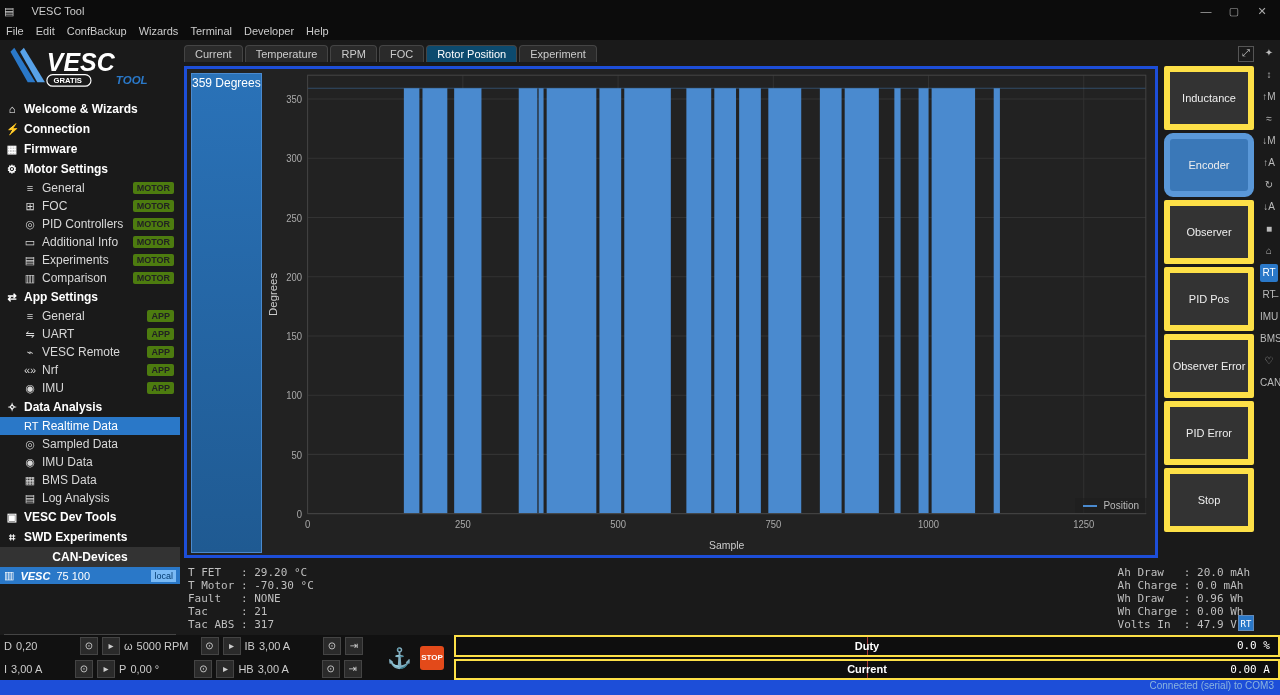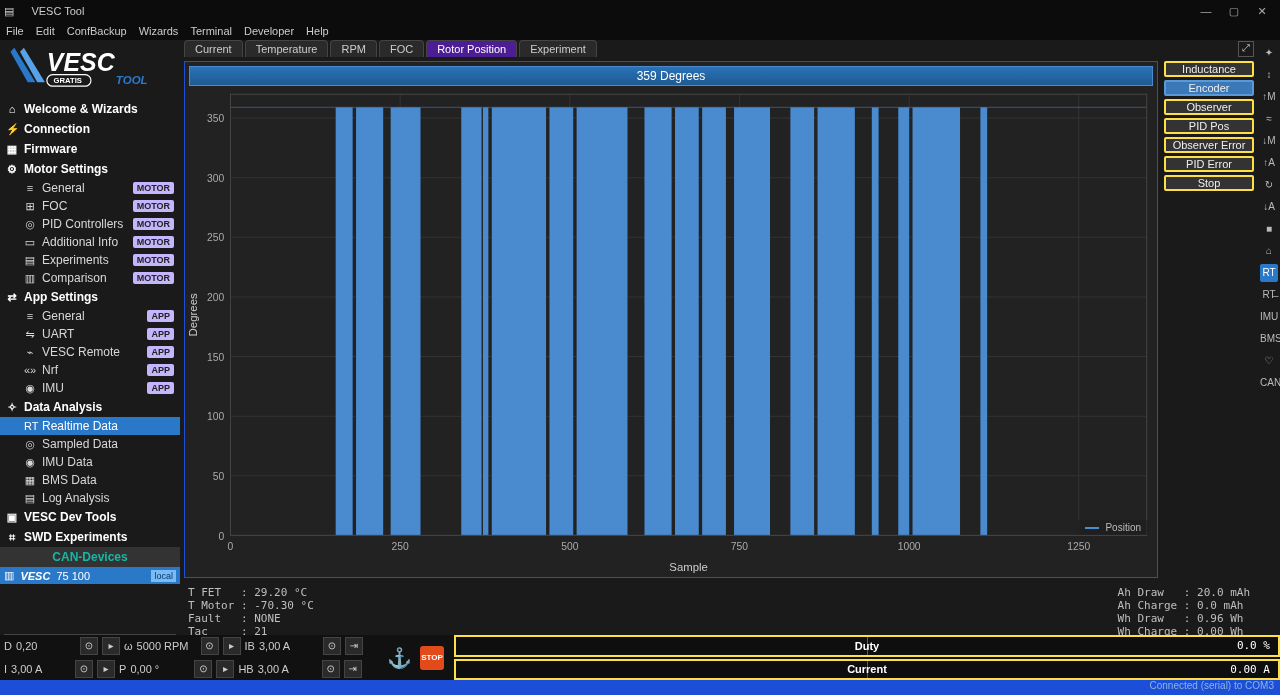--- a/index.html
+++ b/index.html
@@ -39,25 +39,25 @@
   display: flex; align-items: center; gap: 6px;
   padding: 3px 6px; font-weight: bold; color: #fff;
   font-size: 12px; cursor: pointer;
 }
 .nav .leaf {
   display: flex; align-items: center; gap: 6px;
   padding: 2px 6px 2px 24px; font-size: 12px; color: #d8d8d8; cursor: pointer;
 }
 .nav .leaf.active { background: #2a78c8; color: #fff; }
 .nav .badge {
-  margin-left: auto; background: #c4b5fd; color: #222;
+  margin-left: auto; background: #4d7c0f; color: #222;
   font-size: 9px; font-weight: bold; padding: 1px 4px; border-radius: 2px;
 }
 .canhdr {
-  margin-top: auto; background: #333; color: #14b8a6;
+  margin-top: auto; background: #333; color: #ffffff;
   font-size: 12px; font-weight: bold; text-align: center;
   padding: 3px 0;
 }
 .canrow {
   display: flex; align-items: center; gap: 6px;
   background: #2a78c8; color: #fff; padding: 2px 4px; font-size: 11px;
 }
 .canrow .local { margin-left: auto; background: #7abaf5; color: #033b70; font-size: 9px; padding: 1px 3px; }
 .scancan {
   margin: 50px 4px 4px 4px; text-align: center;
@@ -71,56 +71,56 @@
 .tabs {
   height: 22px; display: flex; align-items: flex-end; gap: -1px;
   padding-left: 4px;
 }
 .tab {
   background: #2a2a2a; border: 1px solid #444; border-bottom: none;
   padding: 2px 10px; font-size: 11px; color: #ccc;
   border-top-left-radius: 4px; border-top-right-radius: 4px;
   margin-right: 2px; cursor: pointer;
 }
-.tab.active { background: #4c1d95; color: #fff; }
+.tab.active { background: #0c4a6e; color: #fff; }
 .tabs .spacer { flex: 1; }
 .expand {
   width: 16px; height: 16px; border: 1px solid #555;
   margin-right: 4px; font-size: 10px; text-align: center;
   cursor: pointer;
 }
 .plotarea {
   flex: 1; display: flex; gap: 6px; padding: 4px;
 }
 .chartwrap {
-  flex: 1; border: 1px solid #1d4ed8; background: #222;
-  display: flex; flex-direction: column;
+  flex: 1; border: 3px solid #1d4ed8; background: #222;
+  display: flex; flex-direction: row;
 }
 .charttitle {
   background: linear-gradient(#2a72b8,#1f5a92);
   border: 1px solid #4a8acf;
   color: #fff; text-align: center; font-size: 12px;
   margin: 4px 4px 2px 4px; padding: 2px 0;
 }
 .chartbody { flex: 1; position: relative; }
 .chartbody svg { width: 100%; height: 100%; }
 .legend {
   position: absolute; right: 8px; bottom: 42px;
   font-size: 10px; color: #bbb;
   display: flex; align-items: center; gap: 6px;
   background: rgba(30,30,30,.6); padding: 2px 8px;
 }
 .legend .sw { width: 14px; height: 2px; background: #4a8acf; }
 .rpanel { width: 90px; display: flex; flex-direction: column; gap: 3px; }
 .rbtn {
-  background: #333; border: 2px solid #fde047; color: #eee;
-  font-size: 11px; text-align: center; padding: 0 2px;
+  background: #333; border: 6px solid #fde047; color: #eee;
+  font-size: 11px; text-align: center; padding: 20px 2px;
   cursor: pointer; border-radius: 2px;
 }
-.rbtn.active { background: #3a78b8; border-color:#5a98d8; }
+.rbtn.active { background: #3a78b8; border-color:#5a98d8;border-radius:9px; }
 .stats {
   position: relative;
   padding: 4px 8px;
   font-family: Consolas, monospace; font-size: 11px;
   color: #bfbfbf;
   display: flex; justify-content: space-between;
 }
 .statcol { white-space: pre; }
 .rtbadge {
   position: absolute; right: 4px; bottom: 4px;

